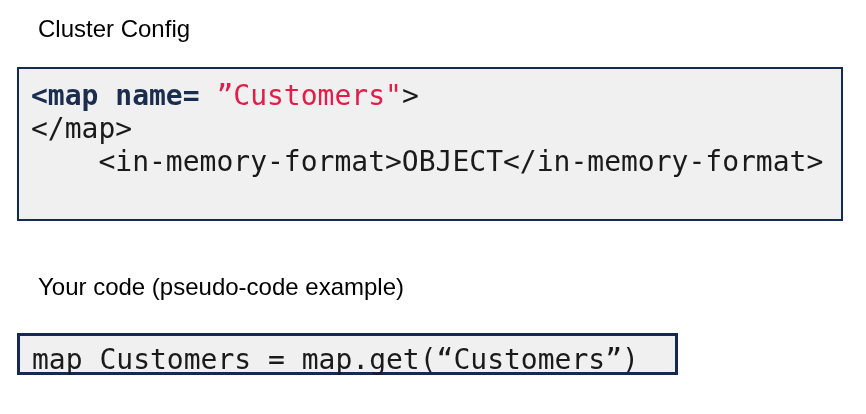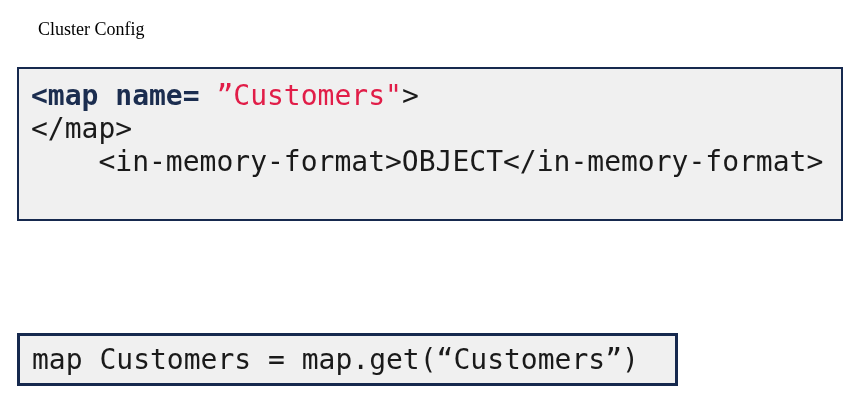--- a/index.html
+++ b/index.html
@@ -20,22 +20,22 @@
   }
   .slide {
     position: relative;
     width: 866px;
     height: 414px;
     background: var(--page-bg);
   }
   .heading {
     position: absolute;
     left: 38px;
-    font-family: Liberation Serif, serif;
-    font-size: 18px;
+    font-family: Liberation Sans, sans-serif;
+    font-size: 24px;
     font-weight: 400;
     line-height: 30px;
     color: var(--heading-text);
     white-space: pre;
     text-align: right;
   }
   .heading--cluster { top: 14px; }
   .heading--yourcode { top: 272px; }
   .code-box {
     position: absolute;
@@ -50,21 +50,21 @@
     left: 17px;
     top: 67px;
     width: 826px;
     height: 154px;
     padding: 10px 12px;
   }
   .code-box--pseudo {
     left: 17px;
     top: 333px;
     width: 661px;
-    height: 53px;
+    height: 42px;
     border-width: 3px;
     padding: 7px 12px;
   }
   .code-line { white-space: pre; }
   .tok-tag { color: var(--tag-navy); font-weight: bold; }
   .tok-str { color: var(--string-red); }
   .tok-plain { color: var(--code-text); }
 </style>
 </head>
 <body>
@@ -72,18 +72,19 @@
 <div class="slide">
 
   <div class="heading heading--cluster">Cluster Config</div>
 
   <div class="code-box code-box--config">
     <div class="code-line"><span class="tok-tag">&lt;map name= </span><span class="tok-str">”Customers"</span><span class="tok-plain">&gt;</span></div>
     <div class="code-line tok-plain">&lt;/map&gt;</div>
     <div class="code-line tok-plain">    &lt;in-memory-format&gt;OBJECT&lt;/in-memory-format&gt;</div>
   </div>
 
+  <div class="heading heading--yourcode">Your code (pseudo-code example)</div>
 
   <div class="code-box code-box--pseudo">
     <div class="code-line tok-plain">map Customers = map.get(“Customers”)</div>
   </div>
 
 </div>
 
 </body></html>

